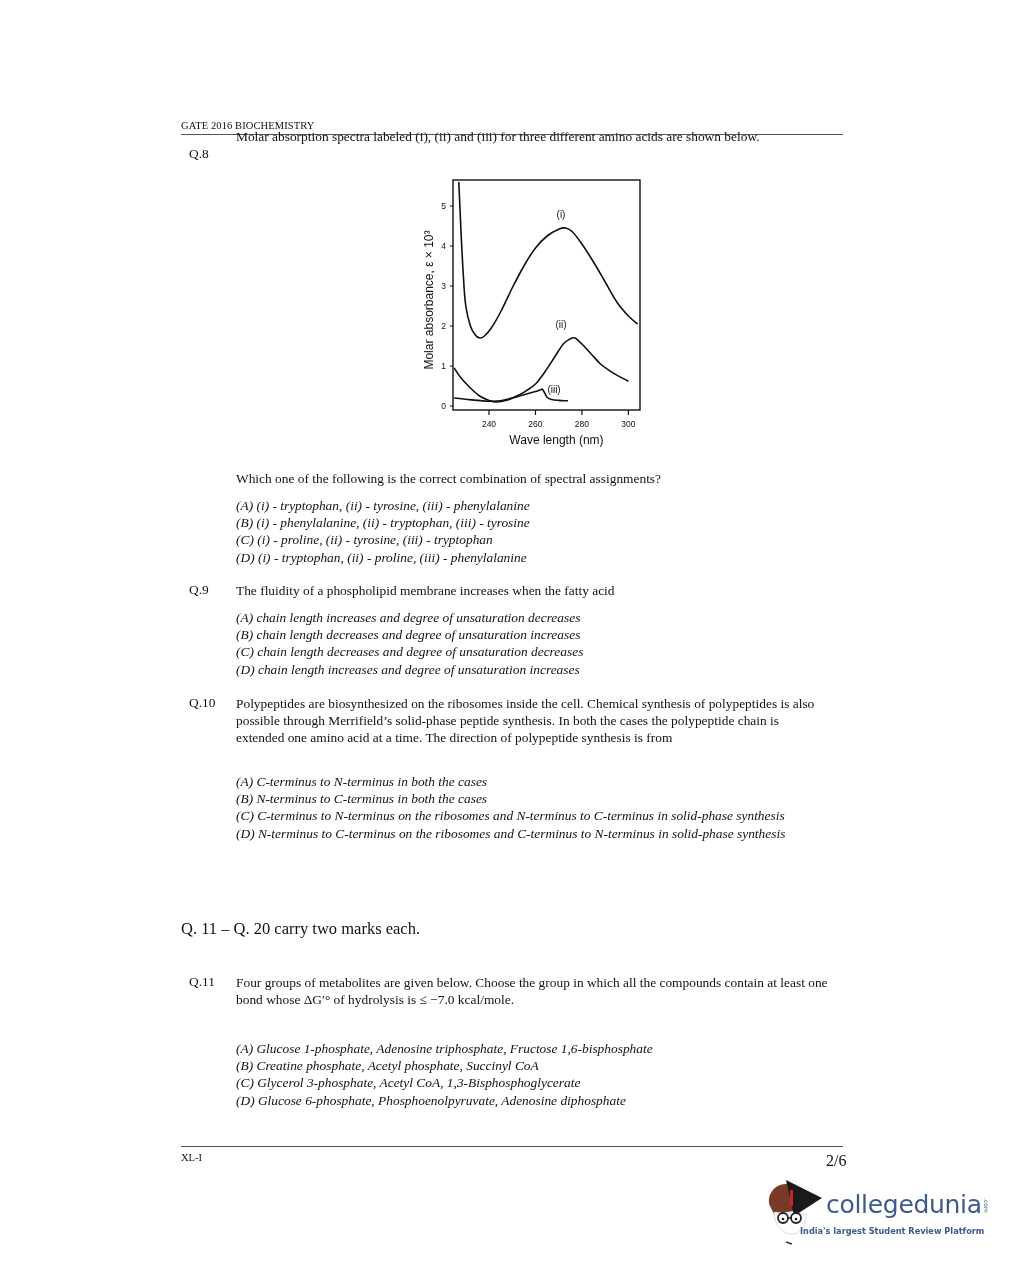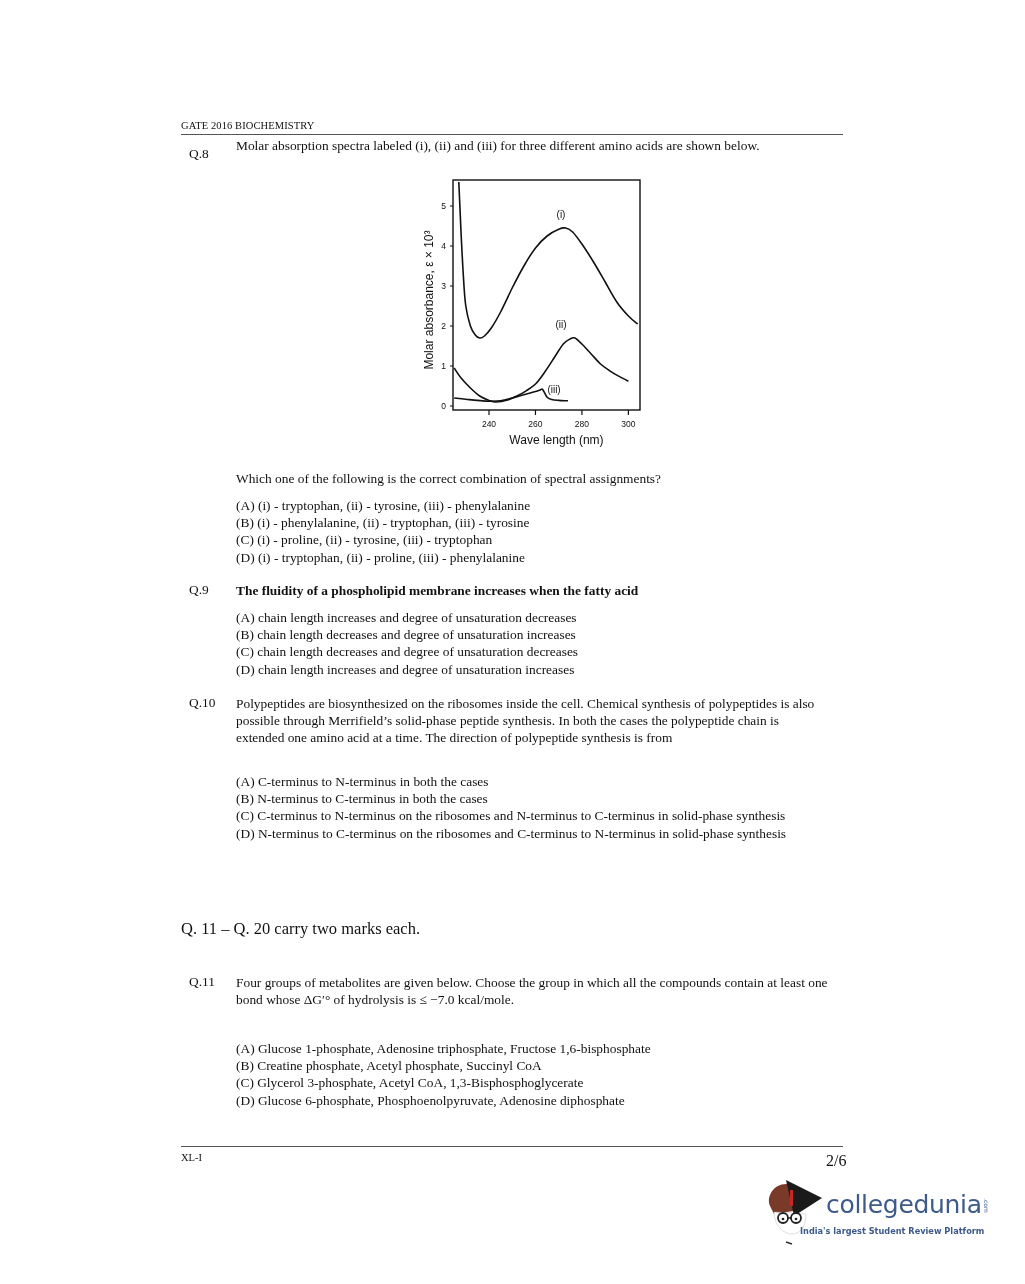--- a/index.html
+++ b/index.html
@@ -3,40 +3,40 @@
 <meta charset="utf-8">
 <style>
   html, body { margin:0; padding:0; background:#ffffff; }
   body { width:1025px; height:1284px; position:relative; overflow:hidden;
          font-family:"Liberation Serif", "DejaVu Serif", serif; color:#111; }
   .abs { position:absolute; }
   .hdr { left:181px; top:120px; font-size:10.5px; letter-spacing:0.1px; }
   .hdr-rule { left:181px; top:134px; width:662px; height:0; border-top:1.3px solid #555; }
   .qnum { font-size:13.4px; }
   .qtext { font-size:13.4px; line-height:17px; }
-  .opts { font-size:13.4px; line-height:17.2px; }
+  .opts { font-size:13.4px; line-height:17.2px;font-style:italic; }
   .opts div { white-space:nowrap; }
   .wrap { white-space:normal !important; }
   .section { left:181px; top:919px; font-size:16.5px; font-weight:normal; }
   .ftr-rule { left:181px; top:1146px; width:662px; height:0; border-top:1.3px solid #555; }
   .ftr-l { left:181px; top:1152px; font-size:10.5px; }
   .ftr-r { left:826px; top:1152px; font-size:16px; }
   svg text { font-family:"Liberation Sans", "DejaVu Sans", sans-serif; }
   .logo-text { left:826px; top:1190px; font-family:"DejaVu Sans", sans-serif; font-size:25px; color:#3d5a8a; letter-spacing:-0.3px; }
   .logo-com { left:983px; top:1198px; font-family:"DejaVu Sans", sans-serif; font-size:6px; color:#3d5a8a; writing-mode:vertical-rl; }
   .logo-tag { left:800px; top:1226px; font-family:"DejaVu Sans", sans-serif; font-size:8.2px; font-weight:bold; color:#3d5a8a; }
 </style>
 </head>
 <body>
 
 <div class="abs hdr">GATE 2016 BIOCHEMISTRY</div>
 <div class="abs hdr-rule"></div>
 
 <div class="abs qnum" style="left:189px;top:146px;">Q.8</div>
-<div class="abs qtext" style="left:236px;top:137px;white-space:nowrap;">Molar absorption spectra labeled (i), (ii) and (iii) for three different amino acids are shown below.</div>
+<div class="abs qtext" style="left:236px;top:128px;white-space:nowrap;">Molar absorption spectra labeled (i), (ii) and (iii) for three different amino acids are shown below.</div>
 
 <svg class="abs" id="spectra-chart" style="left:400px;top:170px;" width="260" height="290" viewBox="0 0 260 290">
   <g id="plot-frame-g">
       <rect x="53" y="10" width="187" height="230" fill="none" stroke="#111" stroke-width="1.4"></rect>
     </g>
   <g id="ticks-g">
       <line x1="50" y1="236" x2="53" y2="236" stroke="#111" stroke-width="1"></line>
       <text x="46" y="239" font-size="8.5" text-anchor="end" fill="#111">0</text>
       <line x1="50" y1="196" x2="53" y2="196" stroke="#111" stroke-width="1"></line>
       <text x="46" y="199" font-size="8.5" text-anchor="end" fill="#111">1</text>
@@ -73,21 +73,21 @@
 
 <div class="abs qtext" style="left:236px;top:470px;white-space:nowrap;">Which one of the following is the correct combination of spectral assignments?</div>
 <div class="abs opts" style="left:236px;top:497px;">
   <div>(A) (i) - tryptophan, (ii) - tyrosine, (iii) - phenylalanine</div>
   <div>(B) (i) - phenylalanine, (ii) - tryptophan, (iii) - tyrosine</div>
   <div>(C) (i) - proline, (ii) - tyrosine, (iii) - tryptophan</div>
   <div>(D) (i) - tryptophan, (ii) - proline, (iii) - phenylalanine</div>
 </div>
 
 <div class="abs qnum" style="left:189px;top:582px;">Q.9</div>
-<div class="abs qtext" style="left:236px;top:582px;white-space:nowrap;font-weight:bold;">The fluidity of a phospholipid membrane increases when the fatty acid</div>
+<div class="abs qtext" style="left:236px;top:582px;white-space:nowrap;">The fluidity of a phospholipid membrane increases when the fatty acid</div>
 <div class="abs opts" style="left:236px;top:609px;">
   <div>(A) chain length increases and degree of unsaturation decreases</div>
   <div>(B) chain length decreases and degree of unsaturation increases</div>
   <div>(C) chain length decreases and degree of unsaturation decreases</div>
   <div>(D) chain length increases and degree of unsaturation increases</div>
 </div>
 
 <div class="abs qnum" style="left:189px;top:695px;">Q.10</div>
 <div class="abs qtext" style="left:236px;top:695px;width:586px;">Polypeptides are biosynthesized on the ribosomes inside the cell. Chemical synthesis of polypeptides is also possible through Merrifield’s solid-phase peptide synthesis. In both the cases the polypeptide chain is extended one amino acid at a time. The direction of polypeptide synthesis is from</div>
 <div class="abs opts" style="left:236px;top:773px;width:570px;">

